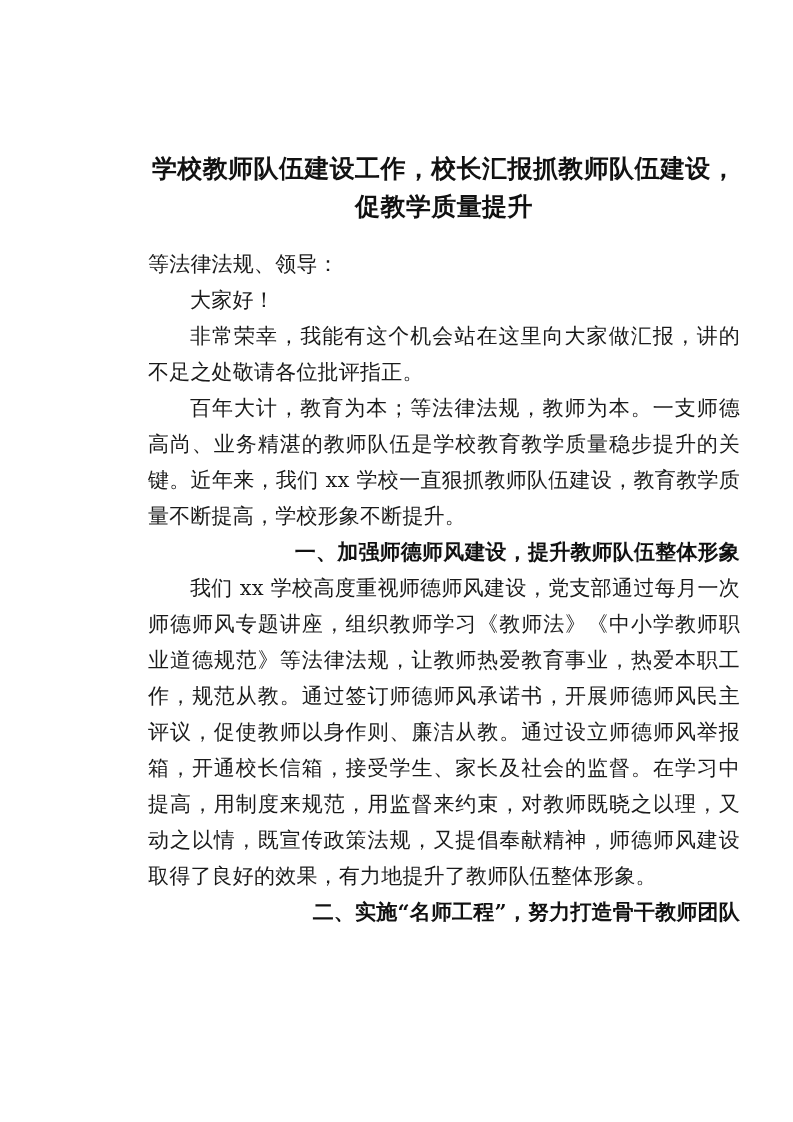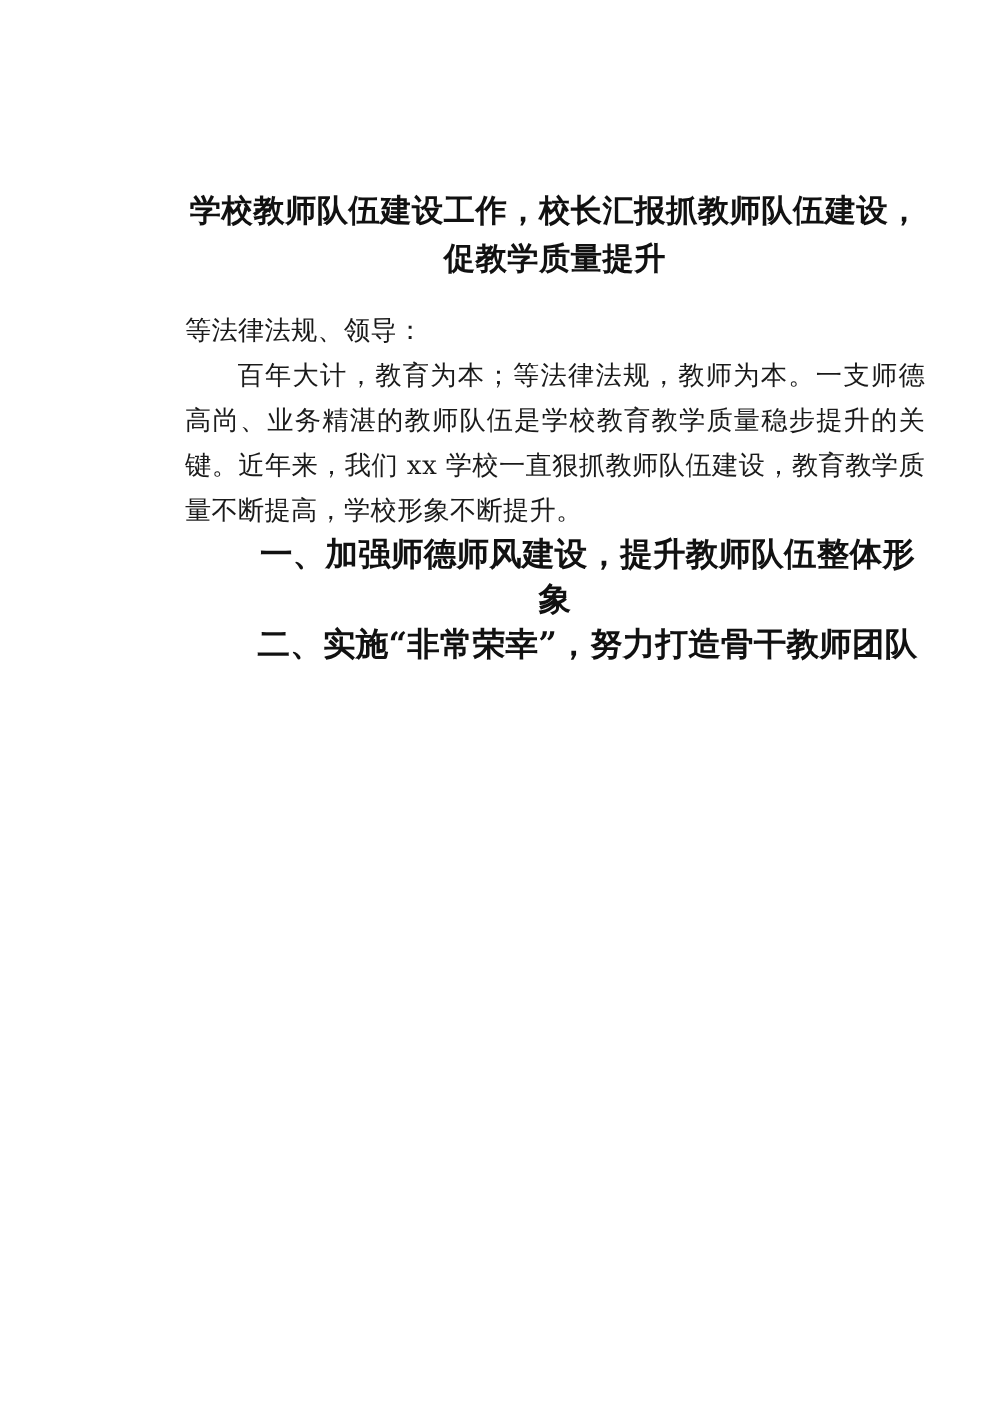--- a/index.html
+++ b/index.html
@@ -56,43 +56,46 @@
     font-size: 21px;
     line-height: 36px;
     margin: 0;
     text-indent: 2em;
     text-align: justify;
     text-justify: inter-ideograph;
     letter-spacing: 0.2px;
   }
 
   .section-heading {
-    font-size: 26px;
+    font-size: 21px;
     font-weight: bold;
     line-height: 36px;
     margin: 0;
     text-indent: 2em;
-    text-align: center;
+    text-align: right;
     letter-spacing: 0.2px;
     color: #111111;
   }
 </style>
 </head>
 <body>
 
 <div class="page">
   <div class="content">
 
     <h1 class="doc-title">学校教师队伍建设工作，校长汇报抓教师队伍建设，促教学质量提升</h1>
 
     <p class="salutation">等法律法规、领导：</p>
 
+    <p class="para">大家好！</p>
 
+    <p class="para">非常荣幸，我能有这个机会站在这里向大家做汇报，讲的不足之处敬请各位批评指正。</p>
 
     <p class="para">百年大计，教育为本；等法律法规，教师为本。一支师德高尚、业务精湛的教师队伍是学校教育教学质量稳步提升的关键。近年来，我们 xx 学校一直狠抓教师队伍建设，教育教学质量不断提高，学校形象不断提升。</p>
 
     <h2 class="section-heading">一、加强师德师风建设，提升教师队伍整体形象</h2>
 
+    <p class="para">我们 xx 学校高度重视师德师风建设，党支部通过每月一次师德师风专题讲座，组织教师学习《教师法》《中小学教师职业道德规范》等法律法规，让教师热爱教育事业，热爱本职工作，规范从教。通过签订师德师风承诺书，开展师德师风民主评议，促使教师以身作则、廉洁从教。通过设立师德师风举报箱，开通校长信箱，接受学生、家长及社会的监督。在学习中提高，用制度来规范，用监督来约束，对教师既晓之以理，又动之以情，既宣传政策法规，又提倡奉献精神，师德师风建设取得了良好的效果，有力地提升了教师队伍整体形象。</p>
 
-    <h2 class="section-heading">二、实施“非常荣幸”，努力打造骨干教师团队</h2>
+    <h2 class="section-heading">二、实施“名师工程”，努力打造骨干教师团队</h2>
 
   </div>
 </div>
 
 </body></html>

